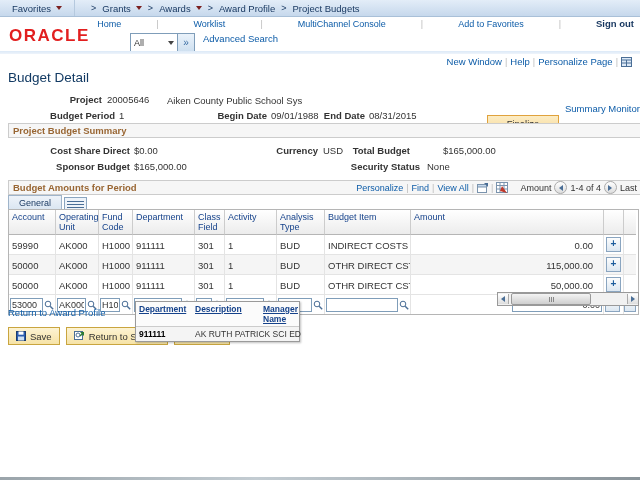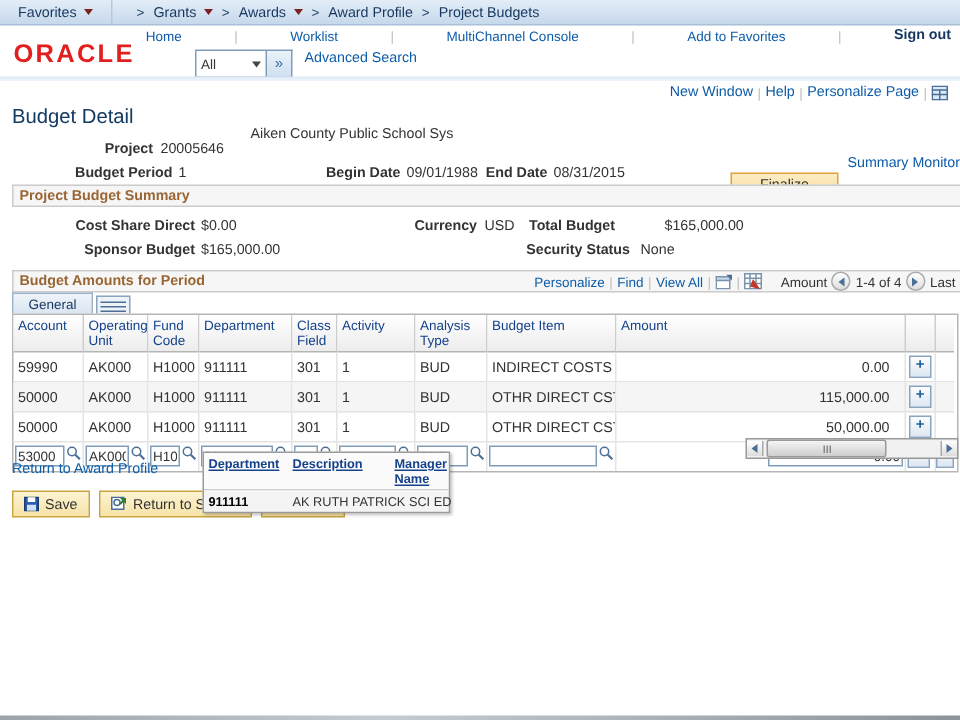--- a/index.html
+++ b/index.html
@@ -70,21 +70,21 @@
         font-size:9.5px;background:#fff;}
   .gh{background:linear-gradient(#ffffff,#ececec);color:#15428b;font-size:9px;
       border-right:1px solid #ccc;border-bottom:1px solid #b5b5b5;padding:2px 3px;min-height:18px;
       display:flex;align-items:flex-start;}
   .gc{padding:3px 3px 2px;border-right:1px solid #e4e4e4;border-bottom:1px solid #e4e4e4;
       white-space:nowrap;overflow:hidden;display:flex;align-items:center;}
   .r-even{background:#f5f5f5;}
   .amt{justify-content:flex-end;padding-right:10px;}
   .pm{width:13px;height:13px;border:1px solid #8aa5c0;background:linear-gradient(#fdfdfd,#dce7f1);
       color:#1c5c9c;font-size:10px;font-weight:bold;line-height:11px;text-align:center;cursor:pointer;}
-  .ec{padding:2px 1px;display:flex;align-items:flex-start;gap:1px;border-right:1px solid #e4e4e4;overflow:visible;}
+  .ec{padding:2px 1px;display:flex;align-items:center;gap:1px;border-right:1px solid #e4e4e4;overflow:visible;}
   .ein{height:12px;border:1px solid #7f9db9;font-size:9px;padding:0 1px;font-family:inherit;color:#333;min-width:0;}
   .mag{flex:none;cursor:pointer;}
 
   .hscroll{position:absolute;left:497px;top:292px;width:140px;height:12px;background:#f1f1f1;
            border:1px solid #999;display:flex;align-items:center;}
   .harrow{width:10px;height:10px;background:linear-gradient(#fff,#ddd);border-right:1px solid #aaa;
           display:flex;align-items:center;justify-content:center;cursor:pointer;flex:none;}
   .harrow:last-child{border-right:none;border-left:1px solid #aaa;}
   .hthumb{margin-left:2px;width:78px;height:10px;background:linear-gradient(#f4f4f4,#cfcfcf);
           border:1px solid #999;border-radius:2px;display:flex;align-items:center;justify-content:center;gap:1px;cursor:grab;}
@@ -173,21 +173,21 @@
       <line x1="0" y1="3" x2="11" y2="3" stroke="#4a6e96"></line>
         <line x1="0" y1="6" x2="11" y2="6" stroke="#4a6e96"></line>
       <line x1="5.5" y1="3" x2="5.5" y2="10" stroke="#4a6e96"></line>
     </svg>
   </div>
 
   <div class="pagetitle">Budget Detail</div>
 
   <div class="abs lbl" style="left:40px;top:94px;width:62px">Project</div>
   <div class="abs val" style="left:107px;top:94px">20005646</div>
-  <div class="abs val" style="left:167px;top:84px">Aiken County Public School Sys</div>
+  <div class="abs val" style="left:167px;top:95px">Aiken County Public School Sys</div>
 
   <div class="abs lbl" style="left:40px;top:110px;width:75px">Budget Period</div>
   <div class="abs val" style="left:119px;top:110px">1</div>
   <div class="abs lbl" style="left:180px;top:110px;width:87px">Begin Date</div>
   <div class="abs val" style="left:271px;top:110px">09/01/1988</div>
   <div class="abs lbl" style="left:300px;top:110px;width:65px">End Date</div>
   <div class="abs val" style="left:369px;top:110px">08/31/2015</div>
 
   <div class="finalize">Finalize</div>
   <div class="abs lnk2" style="left:565px;top:103px">Summary Monitor</div>

